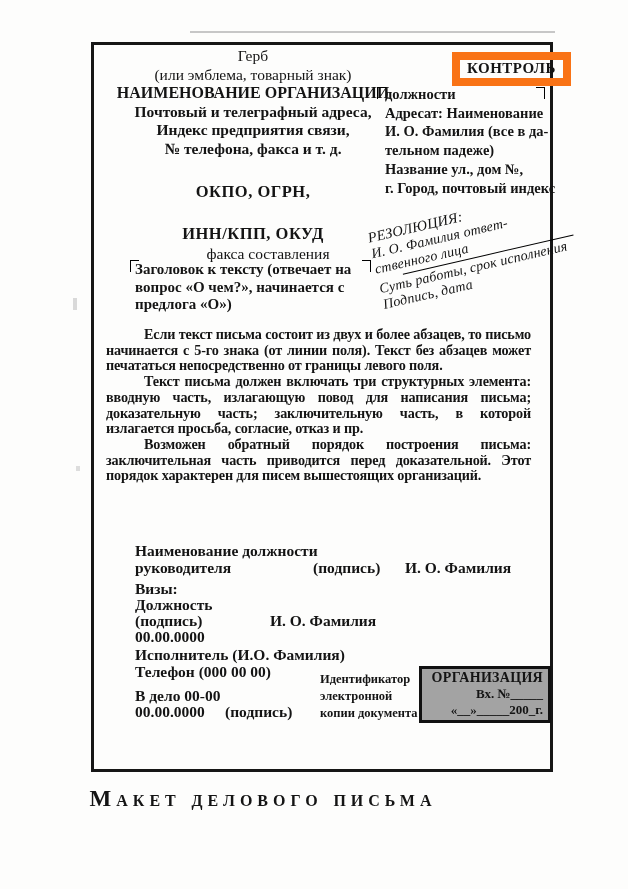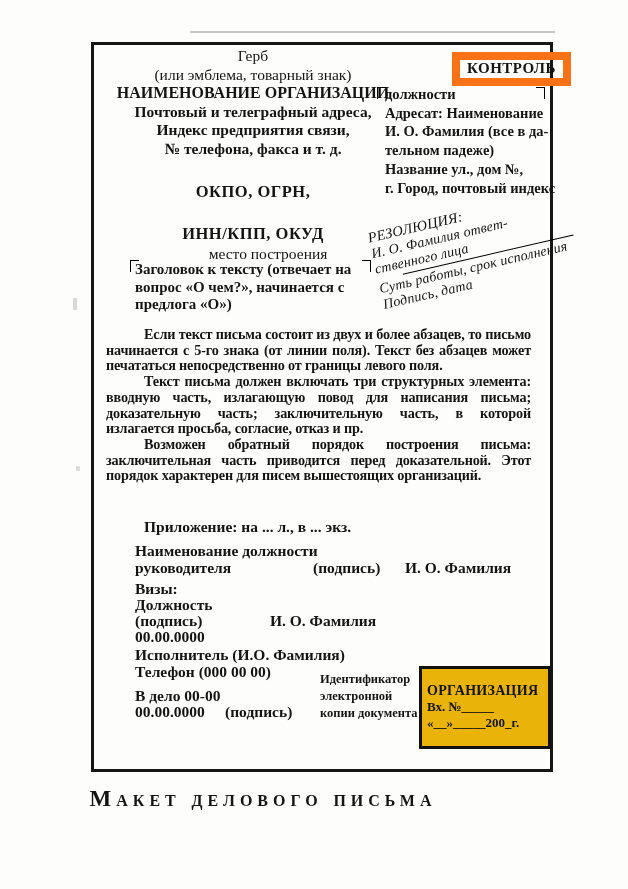--- a/index.html
+++ b/index.html
@@ -54,21 +54,21 @@
             font-weight:600;text-align:justify;letter-spacing:-0.15px;}
   .bodytext p{margin:0;text-indent:38px;}
 
   .attach{position:absolute;left:106px;top:518px;width:425px;font-size:15.5px;font-weight:700;text-indent:38px;}
 
   .sig{font-size:15.5px;font-weight:700;white-space:nowrap;}
 
   .ecopy{position:absolute;left:320px;top:671px;font-size:12.5px;font-weight:700;line-height:17px;}
 
   .stamp{position:absolute;left:419px;top:666px;width:116px;height:49px;border:3px solid #111;
-         background:#eab308;padding:14px 5px;font-weight:700;}
+         background:#a3a3a3;padding:1px 5px;font-weight:700;text-align:right;}
   .stamp .s-title{font-size:14px;letter-spacing:.3px;}
   .stamp .s-line{font-size:13px;line-height:16px;white-space:nowrap;}
 
   .caption{position:absolute;left:0;top:786px;width:526px;text-align:center;
            font-variant:small-caps;font-weight:700;font-size:23px;letter-spacing:5px;}
 </style>
 </head>
 <body>
 
 <div class="sheet">
@@ -97,21 +97,21 @@
   <div class="addr">
     <div>должности</div>
     <div>Адресат: Наименование</div>
     <div>И. О. Фамилия (все в да-</div>
     <div>тельном падеже)</div>
     <div>Название ул., дом №,</div>
     <div>г. Город, почтовый индекс</div>
   </div>
 
 
-  <div class="place">место построения</div>
+  <div class="place">факса составления</div>
 
   <span class="cm cm-open abs" style="left:130px;top:260px;"></span>
   <span class="cm cm-close abs" style="left:362px;top:260px;"></span>
   <div class="subj">
     <div>Заголовок к тексту (отвечает на</div>
     <div>вопрос «О чем?», начинается с</div>
     <div>предлога «О»)</div>
   </div>
 
   <div class="reso">
@@ -122,21 +122,20 @@
     <div>Суть работы, срок исполнения</div>
     <div>Подпись, дата</div>
   </div>
 
   <div class="bodytext">
     <p>Если текст письма состоит из двух и более абзацев, то письмо начинается с 5-го знака (от линии поля). Текст без абзацев может печататься непосредственно от границы левого поля.</p>
     <p>Текст письма должен включать три структурных элемента: вводную часть, излагающую повод для написания письма; доказательную часть; заключительную часть, в которой излагается просьба, согласие, отказ и пр.</p>
     <p>Возможен обратный порядок построения письма: заключительная часть приводится перед доказательной. Этот порядок характерен для писем вышестоящих организаций.</p>
   </div>
 
-  <div class="attach">Приложение: на ... л., в ... экз.</div>
 
   <div class="abs sig" style="left:135px;top:542px;">Наименование должности</div>
   <div class="abs sig" style="left:135px;top:559px;">руководителя</div>
   <div class="abs sig" style="left:313px;top:559px;">(подпись)</div>
   <div class="abs sig" style="left:405px;top:559px;">И. О. Фамилия</div>
 
   <div class="abs sig" style="left:135px;top:580px;">Визы:</div>
   <div class="abs sig" style="left:135px;top:596px;text-align:right;">Должность</div>
   <div class="abs sig" style="left:135px;top:612px;">(подпись)</div>
   <div class="abs sig" style="left:270px;top:612px;">И. О. Фамилия</div>

